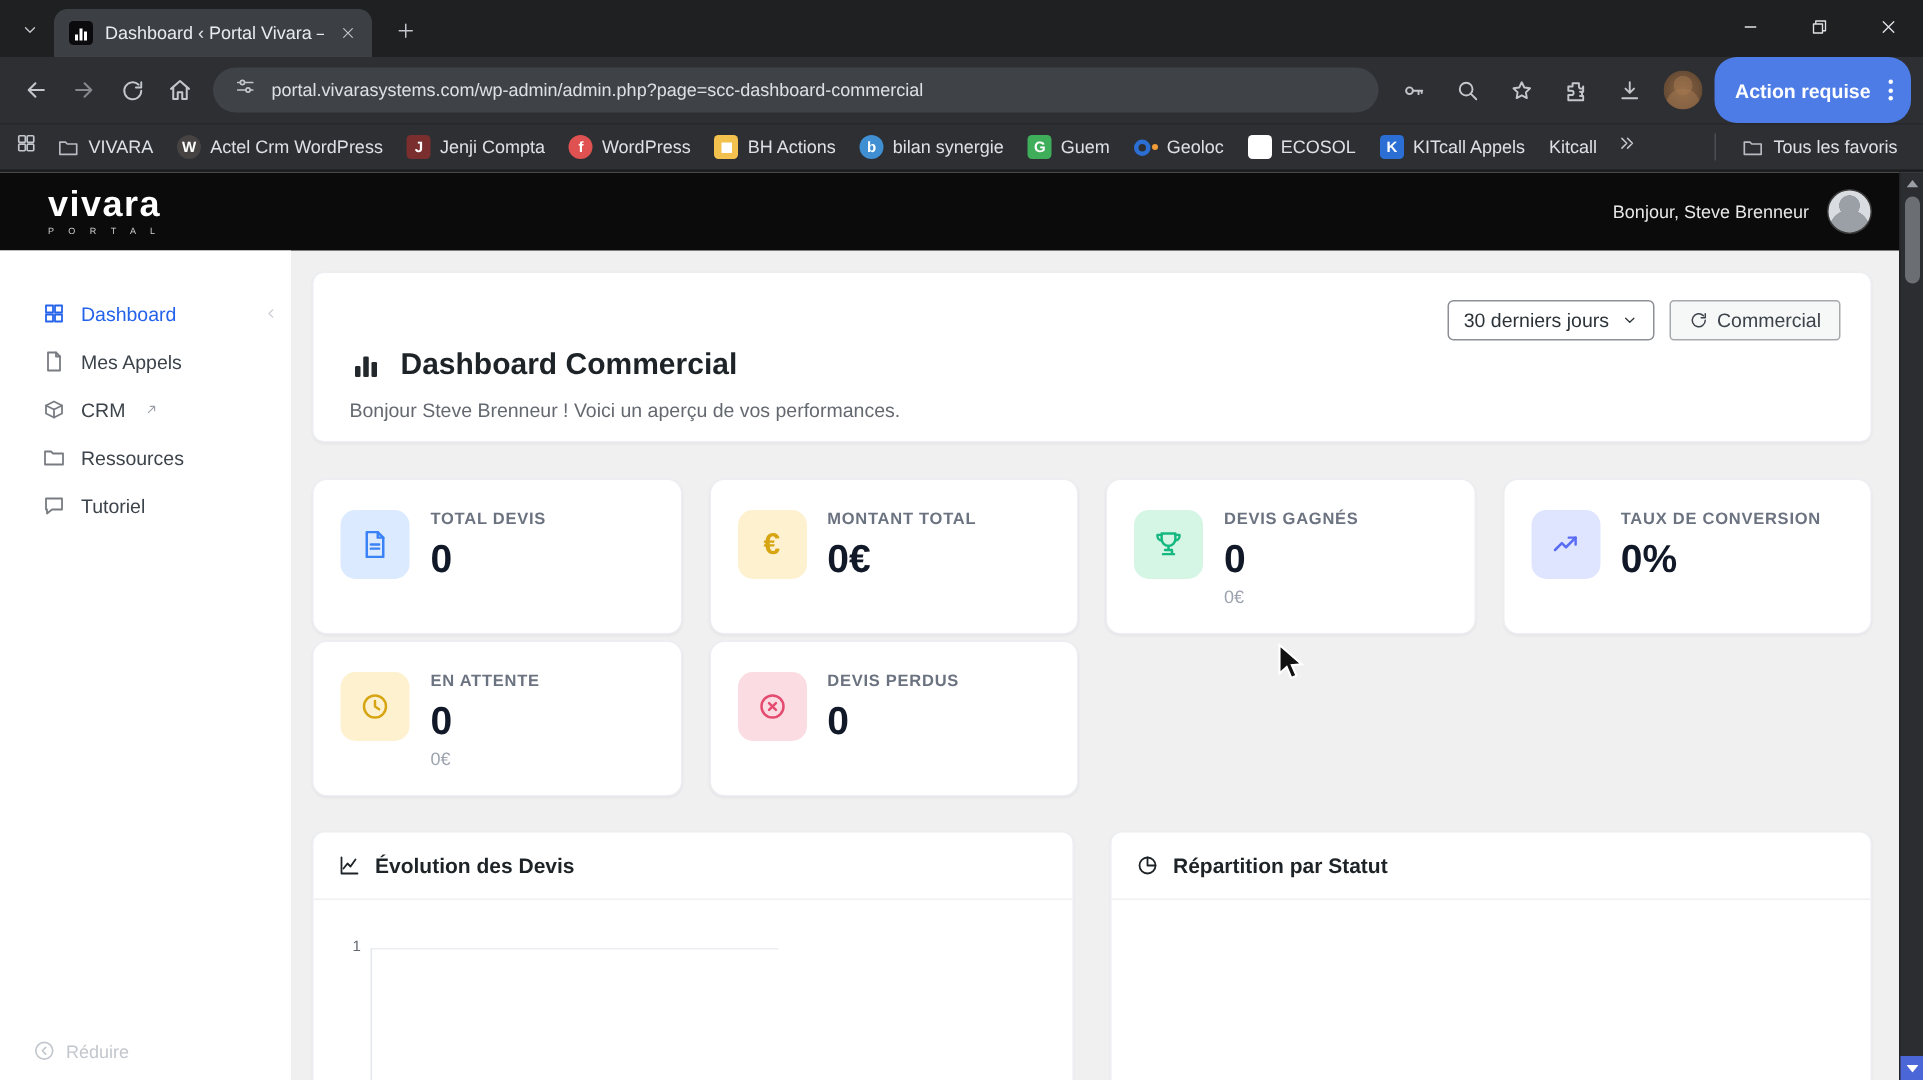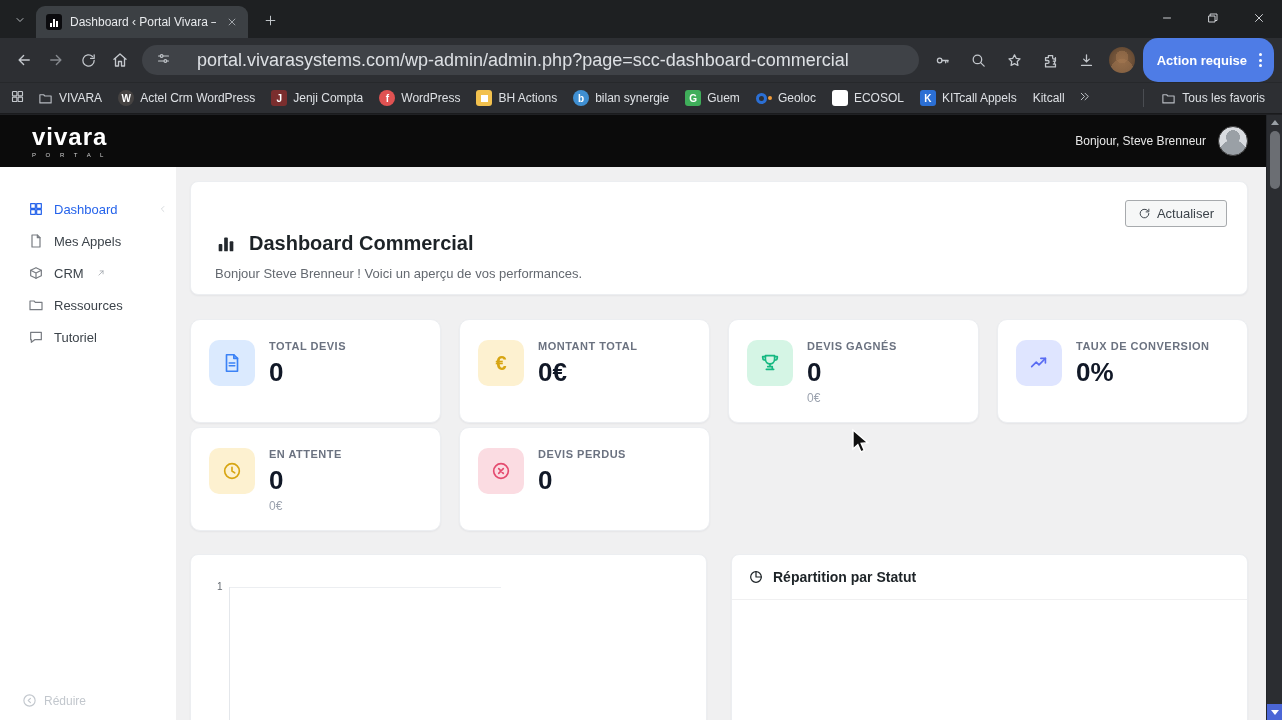--- a/index.html
+++ b/index.html
@@ -16,21 +16,21 @@
   .tab-close { color:#c3c7cc; flex:none; width:16px; height:16px; display:flex; align-items:center; justify-content:center; }
   .new-tab { width:28px; height:28px; margin:0 0 4px 8px; display:flex; align-items:center; justify-content:center; color:#c3c7cc; }
   .win-controls { margin-left:auto; display:flex; align-self:flex-start; }
   .win-btn { width:46px; height:36px; display:flex; align-items:center; justify-content:center; color:#dfe1e5; }
 
   .toolbar { height:44px; background:#2d2f33; display:flex; align-items:center; padding:0 8px; }
   .nav-btn { width:32px; height:32px; border-radius:50%; display:flex; align-items:center; justify-content:center; color:#c3c7cc; flex:none; }
   .nav-btn.dim { color:#85898e; }
   .url-pill { flex:1; height:30px; background:#3f4247; border-radius:15px; margin:0 10px 0 6px; display:flex; align-items:center; gap:10px; padding:0 14px; min-width:0; }
   .site-info { color:#c3c7cc; flex:none; }
-  .url-text { color:#dde0e4; font-size:18px; white-space:nowrap; overflow:hidden;margin-left:16px; }
+  .url-text { color:#dde0e4; font-size:12px; white-space:nowrap; overflow:hidden; }
   .tb-right { display:flex; align-items:center; gap:8px; flex:none; }
   .tb-icon { width:28px; height:28px; display:flex; align-items:center; justify-content:center; color:#c3c7cc; flex:none; }
   .avatar-chrome { width:26px; height:26px; border-radius:50%; background:radial-gradient(circle at 50% 38%, #a5795280 0 30%, transparent 31%), radial-gradient(circle at 50% 90%, #a5795280 0 42%, transparent 43%), radial-gradient(circle, #8a6443 0%, #5c4430 90%); flex:none; }
   .action-pill { height:44px; background:#4e7ce6; border-radius:15px; color:#fff; display:flex; align-items:center; gap:8px; padding:0 8px 0 14px; font-size:13px; font-weight:bold; flex:none; }
   .kebab { display:flex; flex-direction:column; gap:2.5px; padding:0 4px; }
   .kebab b { width:3px; height:3px; border-radius:50%; background:#fff; }
 
   .bookmarks { height:32px; background:#2d2f33; border-top:1px solid #26282b; border-bottom:1px solid #1a1b1d; display:flex; align-items:center; padding:0 10px; gap:2px; }
   .bm { display:flex; align-items:center; gap:6px; padding:3px 7px; border-radius:7px; flex:none; }
   .bm-label { color:#dde0e4; font-size:12px; white-space:nowrap; }
@@ -57,21 +57,21 @@
   .page { position:absolute; top:115px; left:0; right:0; bottom:0; background:#f0f0f1; }
   .portal-header { height:52px; background:#0b0b0b; display:flex; align-items:center; padding:0 34px 0 32px; }
   .logo { display:flex; flex-direction:column; line-height:1; }
   .logo-main { color:#fff; font-size:24px; font-weight:bold; letter-spacing:1px; }
   .logo-sub { color:#cfcfcf; font-size:6px; letter-spacing:4px; margin-top:3px; text-align:center; }
   .ph-spacer { flex:1; }
   .greeting { color:#e8e8e8; font-size:12px; margin-right:12px; }
   .avatar-portal { width:30px; height:30px; border-radius:50%; background:radial-gradient(circle at 50% 36%, #9aa0a6 0 30%, transparent 31%), radial-gradient(circle at 50% 95%, #9aa0a6 0 45%, transparent 46%), #d9dce0; border:1px solid #3a3a3a; }
 
   .portal-body { display:flex; height:calc(100% - 52px); }
-  .sidebar { width:176px; background:#fff; padding-top:26px; position:relative; flex:none; }
+  .sidebar { width:194px; background:#fff; padding-top:26px; position:relative; flex:none; }
   .side-item { display:flex; align-items:center; gap:10px; padding:8px 8px 8px 28px; font-size:13px; color:#3c434a; cursor:default; }
   .side-item .s-ico { color:#787c82; display:flex; }
   .side-item.active { color:#2563eb; }
   .side-item.active .s-ico { color:#2563eb; }
   .side-collapse-arrow { margin-left:auto; color:#c9cdd2; display:flex; }
   .ext-ico { color:#9aa0a6; display:flex; margin-left:2px; }
   .reduce { position:absolute; left:22px; bottom:12px; display:flex; align-items:center; gap:7px; color:#c2c7cd; font-size:12px; }
 
   .content { flex:1; min-width:0; padding:14px 34px 0 14px; overflow:hidden; }
 
@@ -395,26 +395,32 @@
               <path d="M13.5 8.5L10 12l3.5 3.5"></path>
             </svg>
           <span>Réduire</span>
         </div>
       </aside>
 
       <div class="content">
 
         <div class="head-card">
           <div class="head-controls">
+            <div class="period-select">
+              <span>30 derniers jours</span>
+              <svg class="i" width="11" height="11" viewBox="0 0 24 24">
+                  <path d="M6 9l6 6 6-6"></path>
+                </svg>
+            </div>
             <div class="refresh-btn">
               <svg class="i" width="13" height="13" viewBox="0 0 24 24">
                   <path d="M20 12a8 8 0 1 1-2.4-5.7"></path>
                   <path d="M20 4v5h-5"></path>
                 </svg>
-              <span>Actualiser</span>
+              <span>Commercial</span>
             </div>
           </div>
           <div class="title-row">
             <span class="title-ico">
               <svg width="22" height="22" viewBox="0 0 24 24" fill="currentColor">
                   <rect x="4" y="12" width="4" height="8" rx="1"></rect>
                   <rect x="10" y="5" width="4" height="15" rx="1"></rect>
                   <rect x="16" y="9" width="4" height="11" rx="1"></rect>
                 </svg>
             </span>
@@ -494,20 +500,29 @@
             </span>
             <div>
               <div class="stat-label">DEVIS PERDUS</div>
               <div class="stat-value">0</div>
             </div>
           </div>
         </div>
 
         <div class="charts-grid">
           <div class="chart-card">
+            <div class="chart-head">
+              <span class="c-ico">
+                <svg class="i" width="16" height="16" viewBox="0 0 24 24">
+                    <path d="M4 4v16h16"></path>
+                    <path d="M6 15l4-5 3 3 5-7"></path>
+                  </svg>
+              </span>
+              <span class="chart-title">Évolution des Devis</span>
+            </div>
             <div class="chart-body">
               <div class="plot">
                 <div class="plot-gridline"></div>
                 <span class="ytick">1</span>
               </div>
             </div>
           </div>
           <div class="chart-card">
             <div class="chart-head">
               <span class="c-ico">

